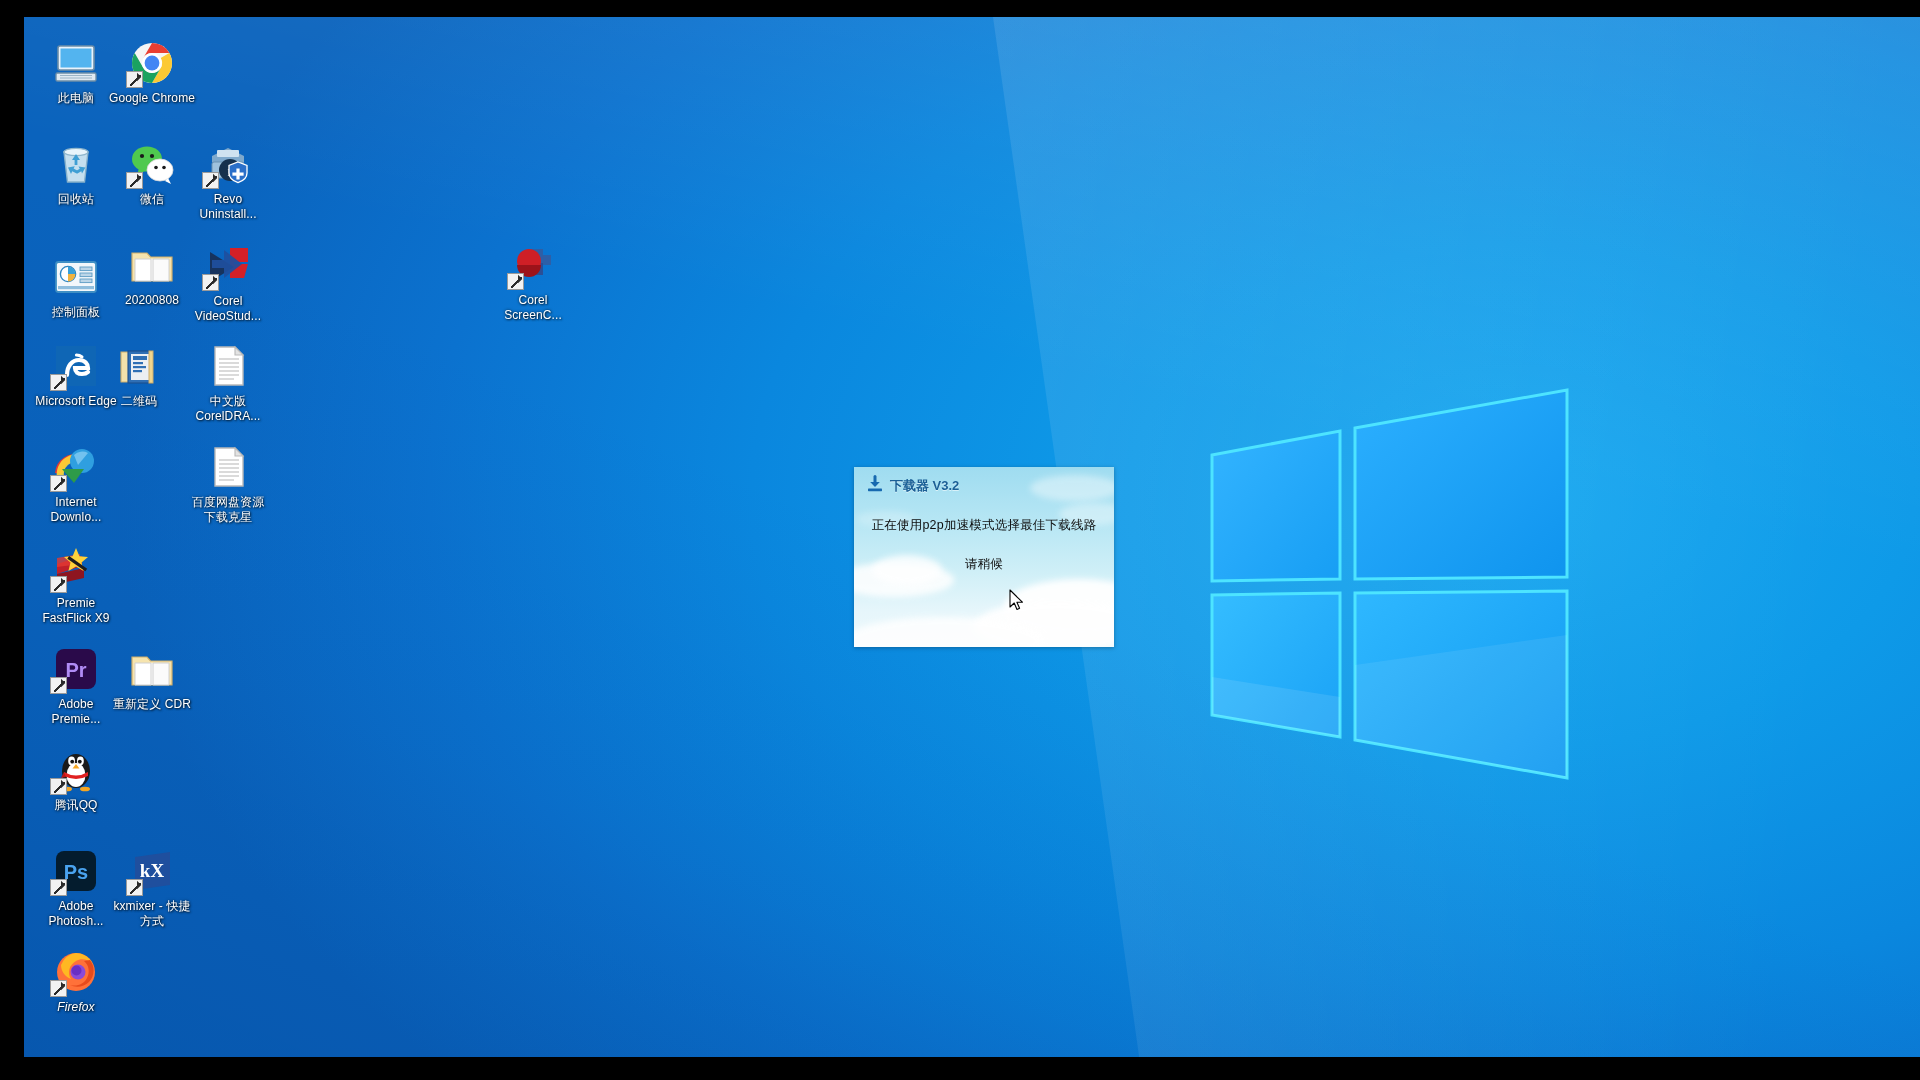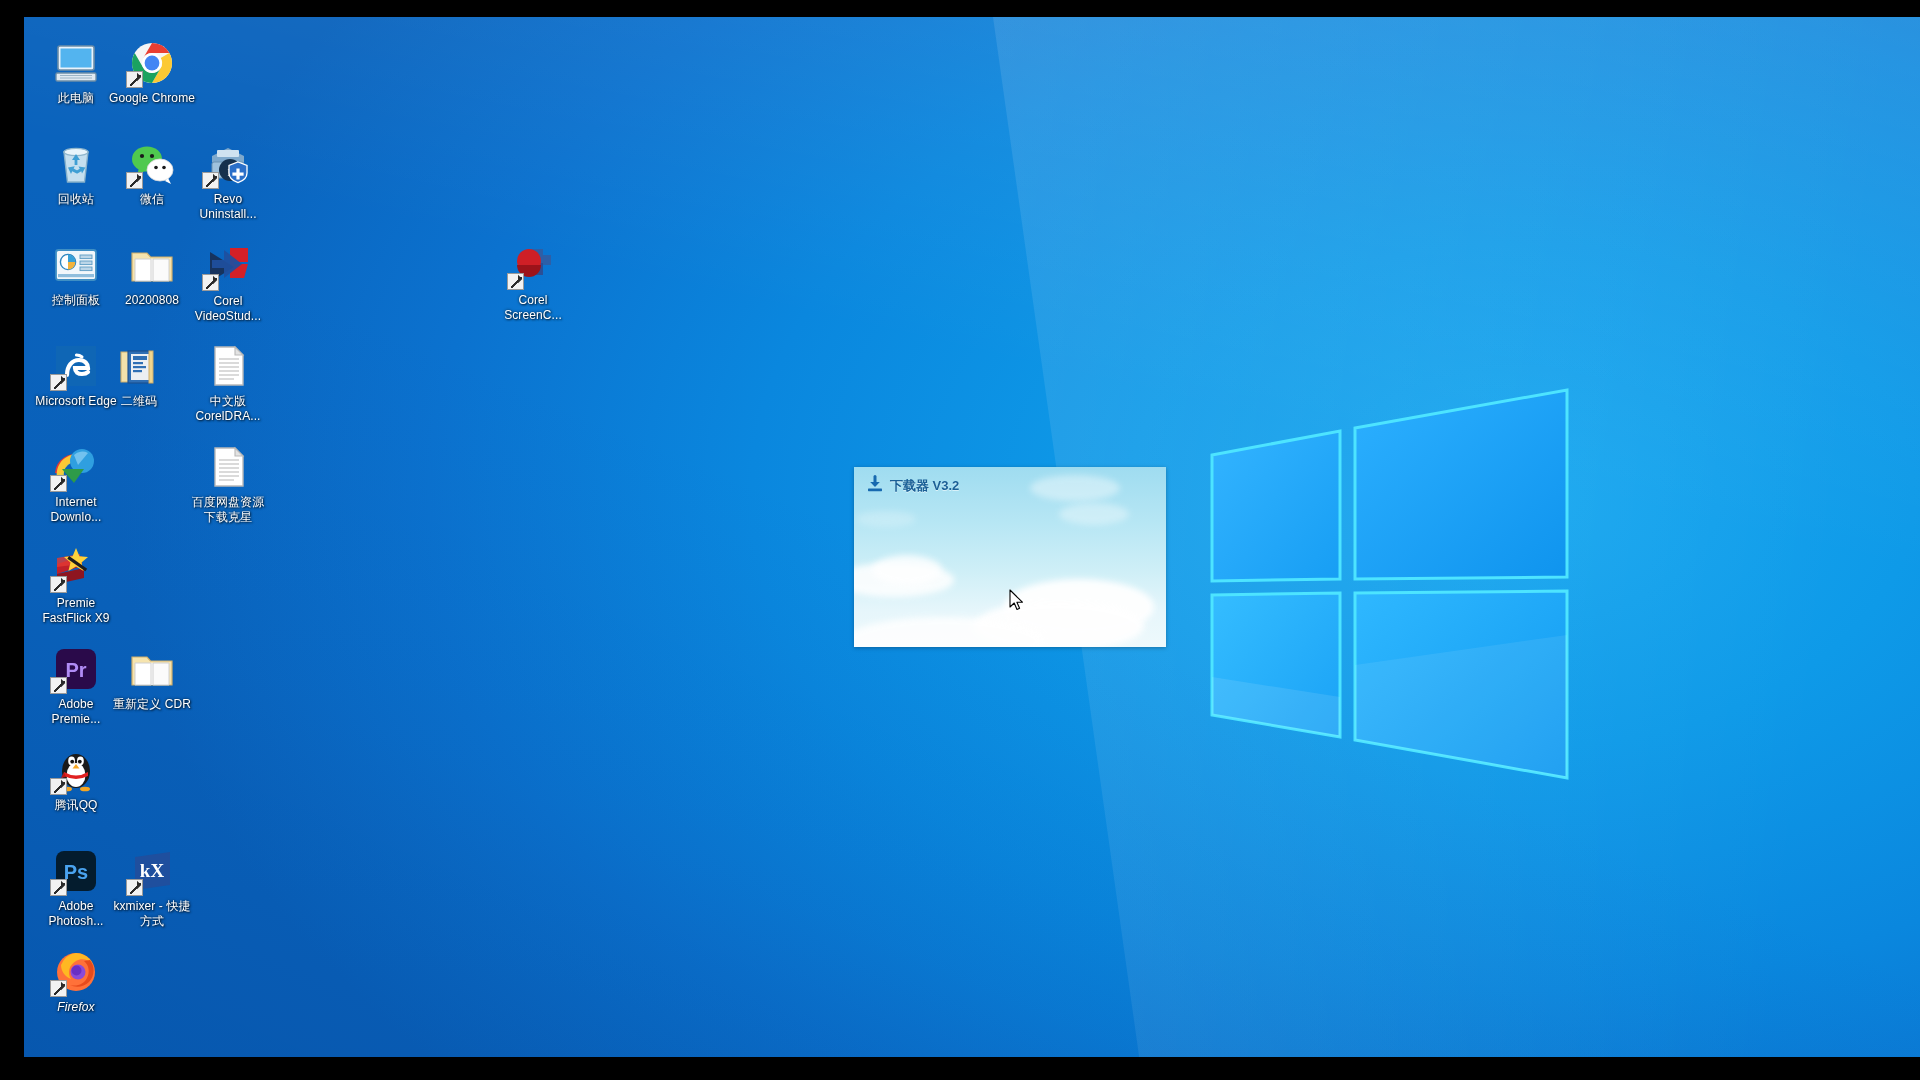--- a/index.html
+++ b/index.html
@@ -275,21 +275,21 @@
       <path d="M34 22 l9 3.4 l0 7.6 c0 5 -4.6 8.2 -9 9.6 c-4.4 -1.4 -9 -4.6 -9 -9.6 l0 -7.6 Z" fill="#2a6fc9" stroke="#ffffff" stroke-width="1.3"></path>
       <g fill="#ffffff">
                 <rect x="32.4" y="28.5" width="3.2" height="11"></rect>
                 <rect x="28.4" y="32.5" width="11.2" height="3.2"></rect>
               </g>
     </svg>
             <span class="shortcut"></span>
           </div>
           <div class="label">Revo Uninstall...</div>
         </div>
-        <div class="icon" style="left: 9px; top: 224px;">
+        <div class="icon" style="left: 9px; top: 236px;">
           <div class="glyph">
             <svg viewBox="0 0 48 48">
       <rect x="4" y="9" width="40" height="30" rx="2.5" fill="#f2f7fb" stroke="#3f8fc4" stroke-width="1.8"></rect>
       <circle cx="16" cy="21" r="7.6" fill="#ffffff" stroke="#2f86c0" stroke-width="1.4"></circle>
       <path d="M16 21 L16 13.4 A7.6 7.6 0 0 1 23.3 21 Z" fill="#37a0d8"></path>
       <path d="M16 21 L23.3 21 A7.6 7.6 0 0 1 16 28.6 Z" fill="#f2b33d"></path>
       <g fill="#bcd6e8" stroke="#5d9cc4" stroke-width="0.9">
         <rect x="28" y="14" width="12" height="3.6"></rect>
                 <rect x="28" y="20" width="12" height="3.6"></rect>
                 <rect x="28" y="26" width="12" height="3.6"></rect>
@@ -492,21 +492,21 @@
       <path d="M38 12 c5 6 5 16 -1 22 c-5 5 -13 6 -19 3 c7 2 14 -1 17 -7 c3 -6 2 -13 -3 -17 Z" fill="#e74b1c"></path>
       <circle cx="26" cy="24" r="7.5" fill="#8b4bd8"></circle>
       <circle cx="24.5" cy="22.5" r="5" fill="#6a2fc4"></circle>
     </svg>
             <span class="shortcut"></span>
           </div>
           <div class="label">Firefox</div>
         </div>
       </div>
 
-    <div id="dialog" style="left: 830px; top: 450px; width: 312px; height: 180px;">
+    <div id="dialog" style="left: 830px; top: 450px; width: 260px; height: 180px;">
       <div class="clouds">
         <div class="c" style="left:-20px; top:96px;  width:120px; height:34px; opacity:.85;"></div>
         <div class="c" style="left:18px;  top:88px;  width:70px;  height:30px; opacity:.8;"></div>
         <div class="c" style="left:150px; top:112px; width:150px; height:56px; opacity:.95;"></div>
         <div class="c" style="left:120px; top:134px; width:170px; height:50px; opacity:.95;"></div>
         <div class="c" style="left:-10px; top:150px; width:200px; height:48px; opacity:.85;"></div>
         <div class="c" style="left:176px; top:8px;   width:90px;  height:26px; opacity:.40;"></div>
         <div class="c" style="left:205px; top:36px;  width:70px;  height:22px; opacity:.35;"></div>
         <div class="c" style="left:2px;   top:44px;  width:60px;  height:16px; opacity:.22;"></div>
       </div>
@@ -515,20 +515,24 @@
         <span>
           <svg width="18" height="18" viewBox="0 0 18 18">
             <path d="M9 1.5 L9 8.5" stroke="#1769b0" stroke-width="3" stroke-linecap="round" fill="none"></path>
             <path d="M4.2 7 L9 12 L13.8 7 Z" fill="#1769b0"></path>
             <rect x="2" y="13.6" width="14" height="2.6" rx="0.6" fill="#1769b0"></rect>
           </svg>
         </span>
         <span class="ttl">下载器 V3.2</span>
       </div>
 
+      <div id="dlg-body">
+        <div class="line1">正在使用p2p加速模式选择最佳下载线路</div>
+        <div class="line2">请稍候</div>
+      </div>
     </div>
 
     <div id="cursor" style="left: 985px; top: 572px;">
       <svg width="16" height="24" viewBox="0 0 16 24">
         <path d="M1 1 L1 18 L5.2 14 L8 20.5 L10.6 19.3 L7.9 13.2 L13.4 13.2 Z" fill="#ffffff" stroke="#000000" stroke-width="1.1" stroke-linejoin="round"></path>
       </svg>
     </div>
   </div>
 
   <div style="position:absolute;left:0;top:0;width:1920px;height:17px;background:#000;"></div>

